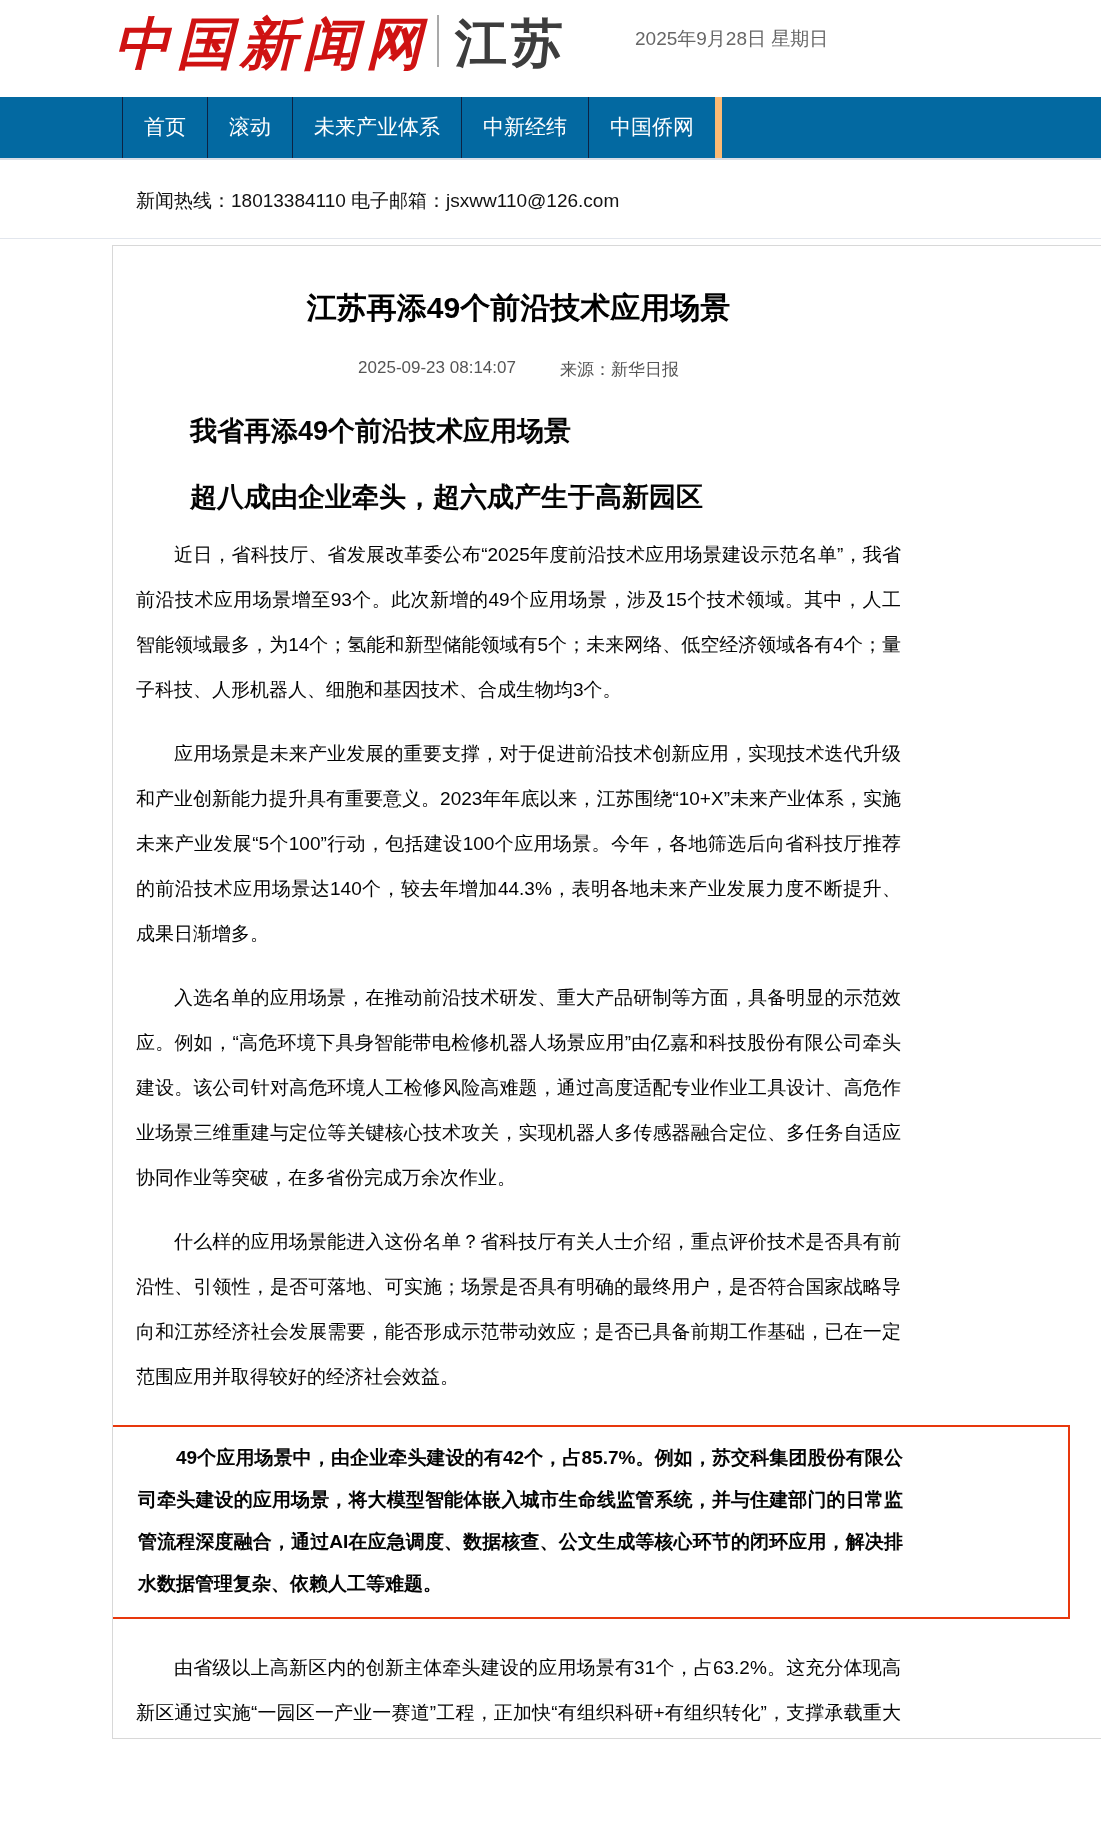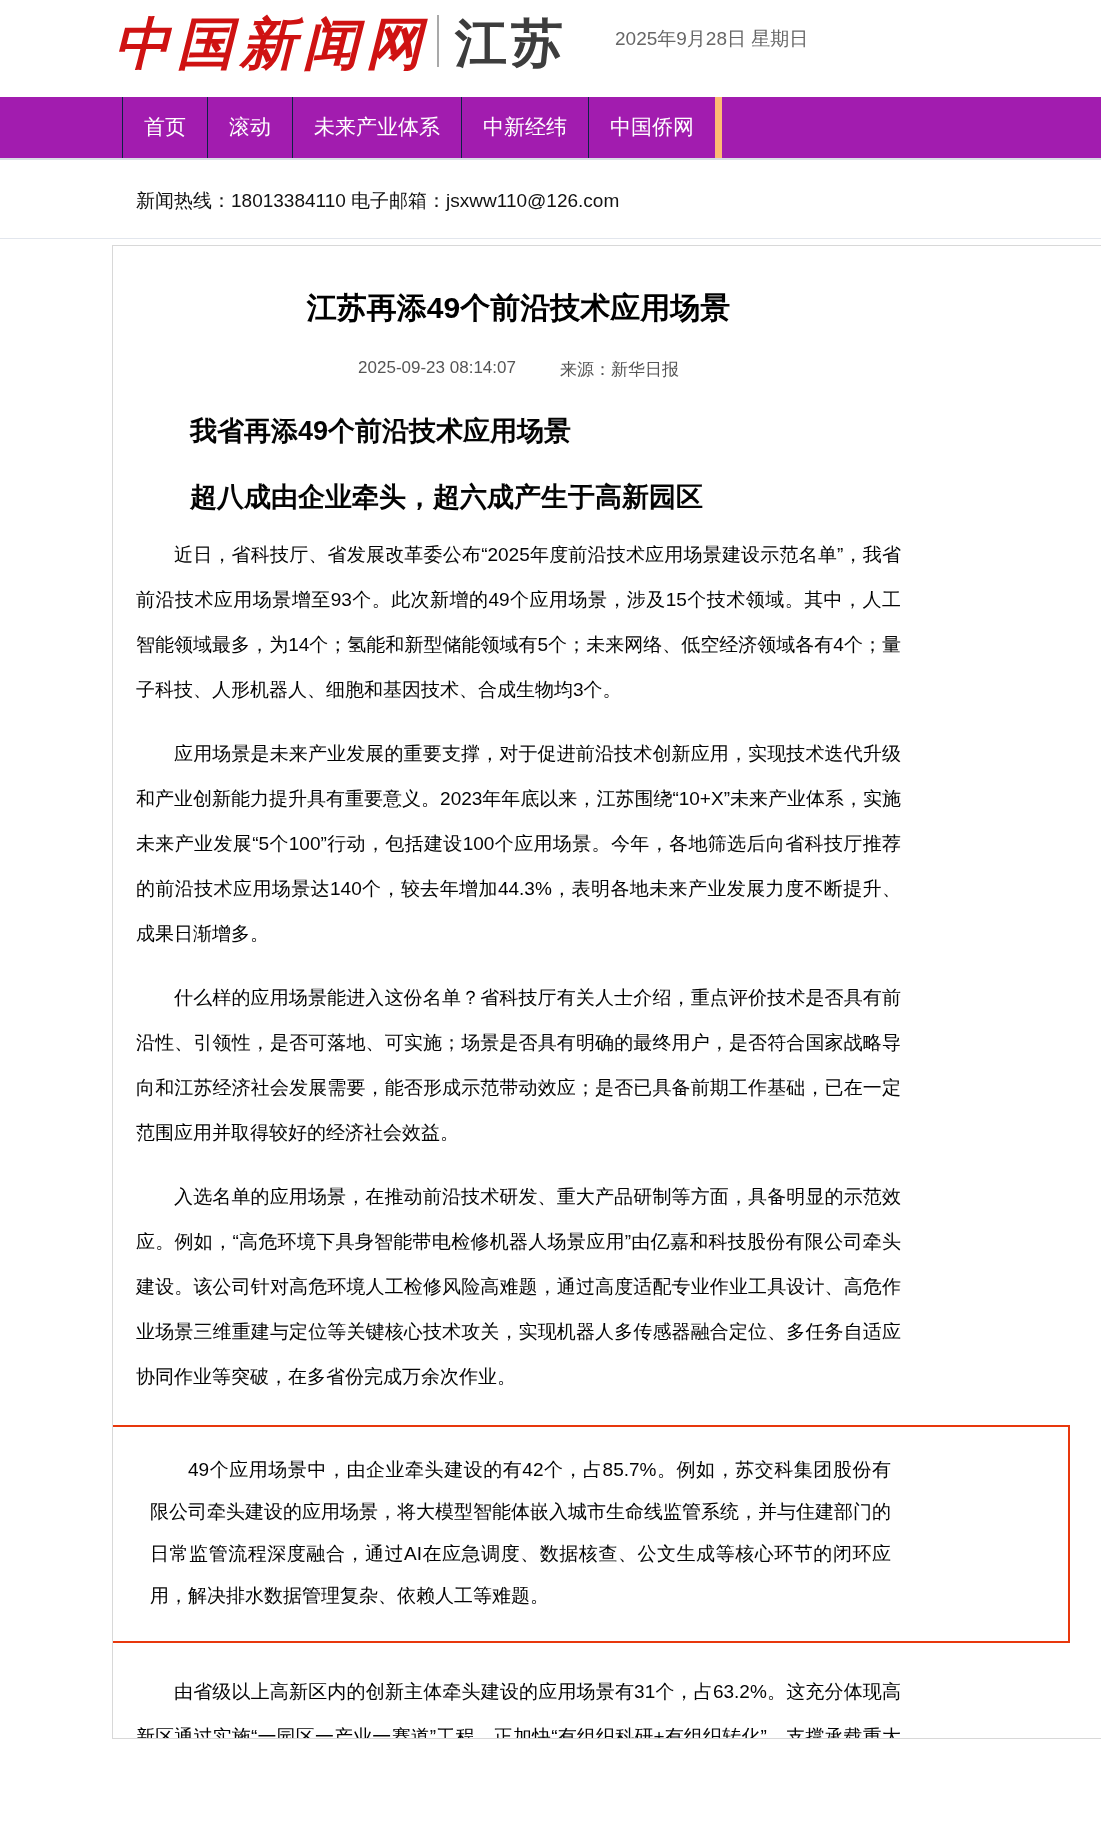--- a/index.html
+++ b/index.html
@@ -12,28 +12,28 @@
   
   .site-header { padding: 14px 0 0 114px; }
   .logo-row { display: flex; align-items: center; }
   .logo-cn {
     color: #cf1212; font-family: "DejaVu Serif", serif;
     font-weight: bold; font-style: italic;
     font-size: 56px; line-height: 1.05; letter-spacing: 7px;
   }
   .logo-divider { width: 2px; height: 52px; background: #a9a9a9; margin: 0 16px 4px 8px; }
   .logo-region { color: #3d3d3d; font-weight: bold; font-size: 52px; line-height: 1.05; letter-spacing: 4px; }
-  .header-date { color: #666; font-size: 19px; margin-left: 48px; padding-bottom: 9px; white-space: nowrap; }
+  .header-date { color: #666; font-size: 19px; margin-left: 68px; padding-bottom: 9px; white-space: nowrap; }
   .url-row { margin-top: 0px; line-height: 36px; }
   .site-url { color: #8b8b8b; font-weight: bold; font-size: 30px; letter-spacing: 0.5px; cursor: pointer; }
   .site-url-suffix { color: #9a9a9a; font-size: 28px; }
 
   
   .main-nav {
-    margin-top: 24px; height: 61px; background: #a21caf;
+    margin-top: 24px; height: 61px; background: #0369a1;
     display: flex; align-items: stretch;
     border-bottom: 2px solid #d8dce5;
   }
   .nav-spacer { width: 122px; }
   .nav-item {
     display: flex; align-items: center;
     padding: 0 21px; color: #ffffff; font-size: 21px;
     text-decoration: none; border-left: 1px solid #0c2344;
     cursor: pointer; white-space: nowrap;
   }
@@ -68,21 +68,21 @@
   }
   .article-body p { margin: 19px 0; text-indent: 2em; }
   .subhead { font-weight: bold; font-size: 27px; line-height: 32px; margin: 34px 0 0 0 !important; }
 
   .highlight-box {
     box-sizing: border-box;
     margin: 26px 0 26px -28px; width: 962px;
     border: 2px solid #e8380d;
     padding: 10px 165px 12px 28px;
   }
-  .highlight-box p { margin: 12px; line-height: 42px; text-indent: 2em; }
+  .highlight-box p { margin: 0; line-height: 42px; text-indent: 2em; font-weight: bold; }
 </style>
 </head>
 <body>
 
 <header class="site-header">
   <div class="logo-row">
     <span class="logo-cn">中国新闻网</span>
     <span class="logo-divider"></span>
     <span class="logo-region">江苏</span>
     <span class="header-date">2025年9月28日 星期日</span>
@@ -109,22 +109,22 @@
     <span>2025-09-23 08:14:07</span>
     <span>来源：新华日报</span>
   </div>
 
   <div class="article-body">
     <p class="subhead">我省再添49个前沿技术应用场景</p>
     <p class="subhead">超八成由企业牵头，超六成产生于高新园区</p>
 
     <p>近日，省科技厅、省发展改革委公布“2025年度前沿技术应用场景建设示范名单”，我省前沿技术应用场景增至93个。此次新增的49个应用场景，涉及15个技术领域。其中，人工智能领域最多，为14个；氢能和新型储能领域有5个；未来网络、低空经济领域各有4个；量子科技、人形机器人、细胞和基因技术、合成生物均3个。</p>
     <p>应用场景是未来产业发展的重要支撑，对于促进前沿技术创新应用，实现技术迭代升级和产业创新能力提升具有重要意义。2023年年底以来，江苏围绕“10+X”未来产业体系，实施未来产业发展“5个100”行动，包括建设100个应用场景。今年，各地筛选后向省科技厅推荐的前沿技术应用场景达140个，较去年增加44.3%，表明各地未来产业发展力度不断提升、成果日渐增多。</p>
+    <p>入选名单的应用场景，在推动前沿技术研发、重大产品研制等方面，具备明显的示范效应。例如，“高危环境下具身智能带电检修机器人场景应用”由亿嘉和科技股份有限公司牵头建设。该公司针对高危环境人工检修风险高难题，通过高度适配专业作业工具设计、高危作业场景三维重建与定位等关键核心技术攻关，实现机器人多传感器融合定位、多任务自适应协同作业等突破，在多省份完成万余次作业。</p>
     <p>什么样的应用场景能进入这份名单？省科技厅有关人士介绍，重点评价技术是否具有前沿性、引领性，是否可落地、可实施；场景是否具有明确的最终用户，是否符合国家战略导向和江苏经济社会发展需要，能否形成示范带动效应；是否已具备前期工作基础，已在一定范围应用并取得较好的经济社会效益。</p>
-    <p>入选名单的应用场景，在推动前沿技术研发、重大产品研制等方面，具备明显的示范效应。例如，“高危环境下具身智能带电检修机器人场景应用”由亿嘉和科技股份有限公司牵头建设。该公司针对高危环境人工检修风险高难题，通过高度适配专业作业工具设计、高危作业场景三维重建与定位等关键核心技术攻关，实现机器人多传感器融合定位、多任务自适应协同作业等突破，在多省份完成万余次作业。</p>
 
     <div class="highlight-box">
       <p>49个应用场景中，由企业牵头建设的有42个，占85.7%。例如，苏交科集团股份有限公司牵头建设的应用场景，将大模型智能体嵌入城市生命线监管系统，并与住建部门的日常监管流程深度融合，通过AI在应急调度、数据核查、公文生成等核心环节的闭环应用，解决排水数据管理复杂、依赖人工等难题。</p>
     </div>
 
     <p>由省级以上高新区内的创新主体牵头建设的应用场景有31个，占63.2%。这充分体现高新区通过实施“一园区一产业一赛道”工程，正加快“有组织科研+有组织转化”，支撑承载重大科技成果转化落地，更好地发挥创新“主阵地”作用。(记者 徐冠英 蔡姝雯)</p>
   </div>
 
 </article>
 

